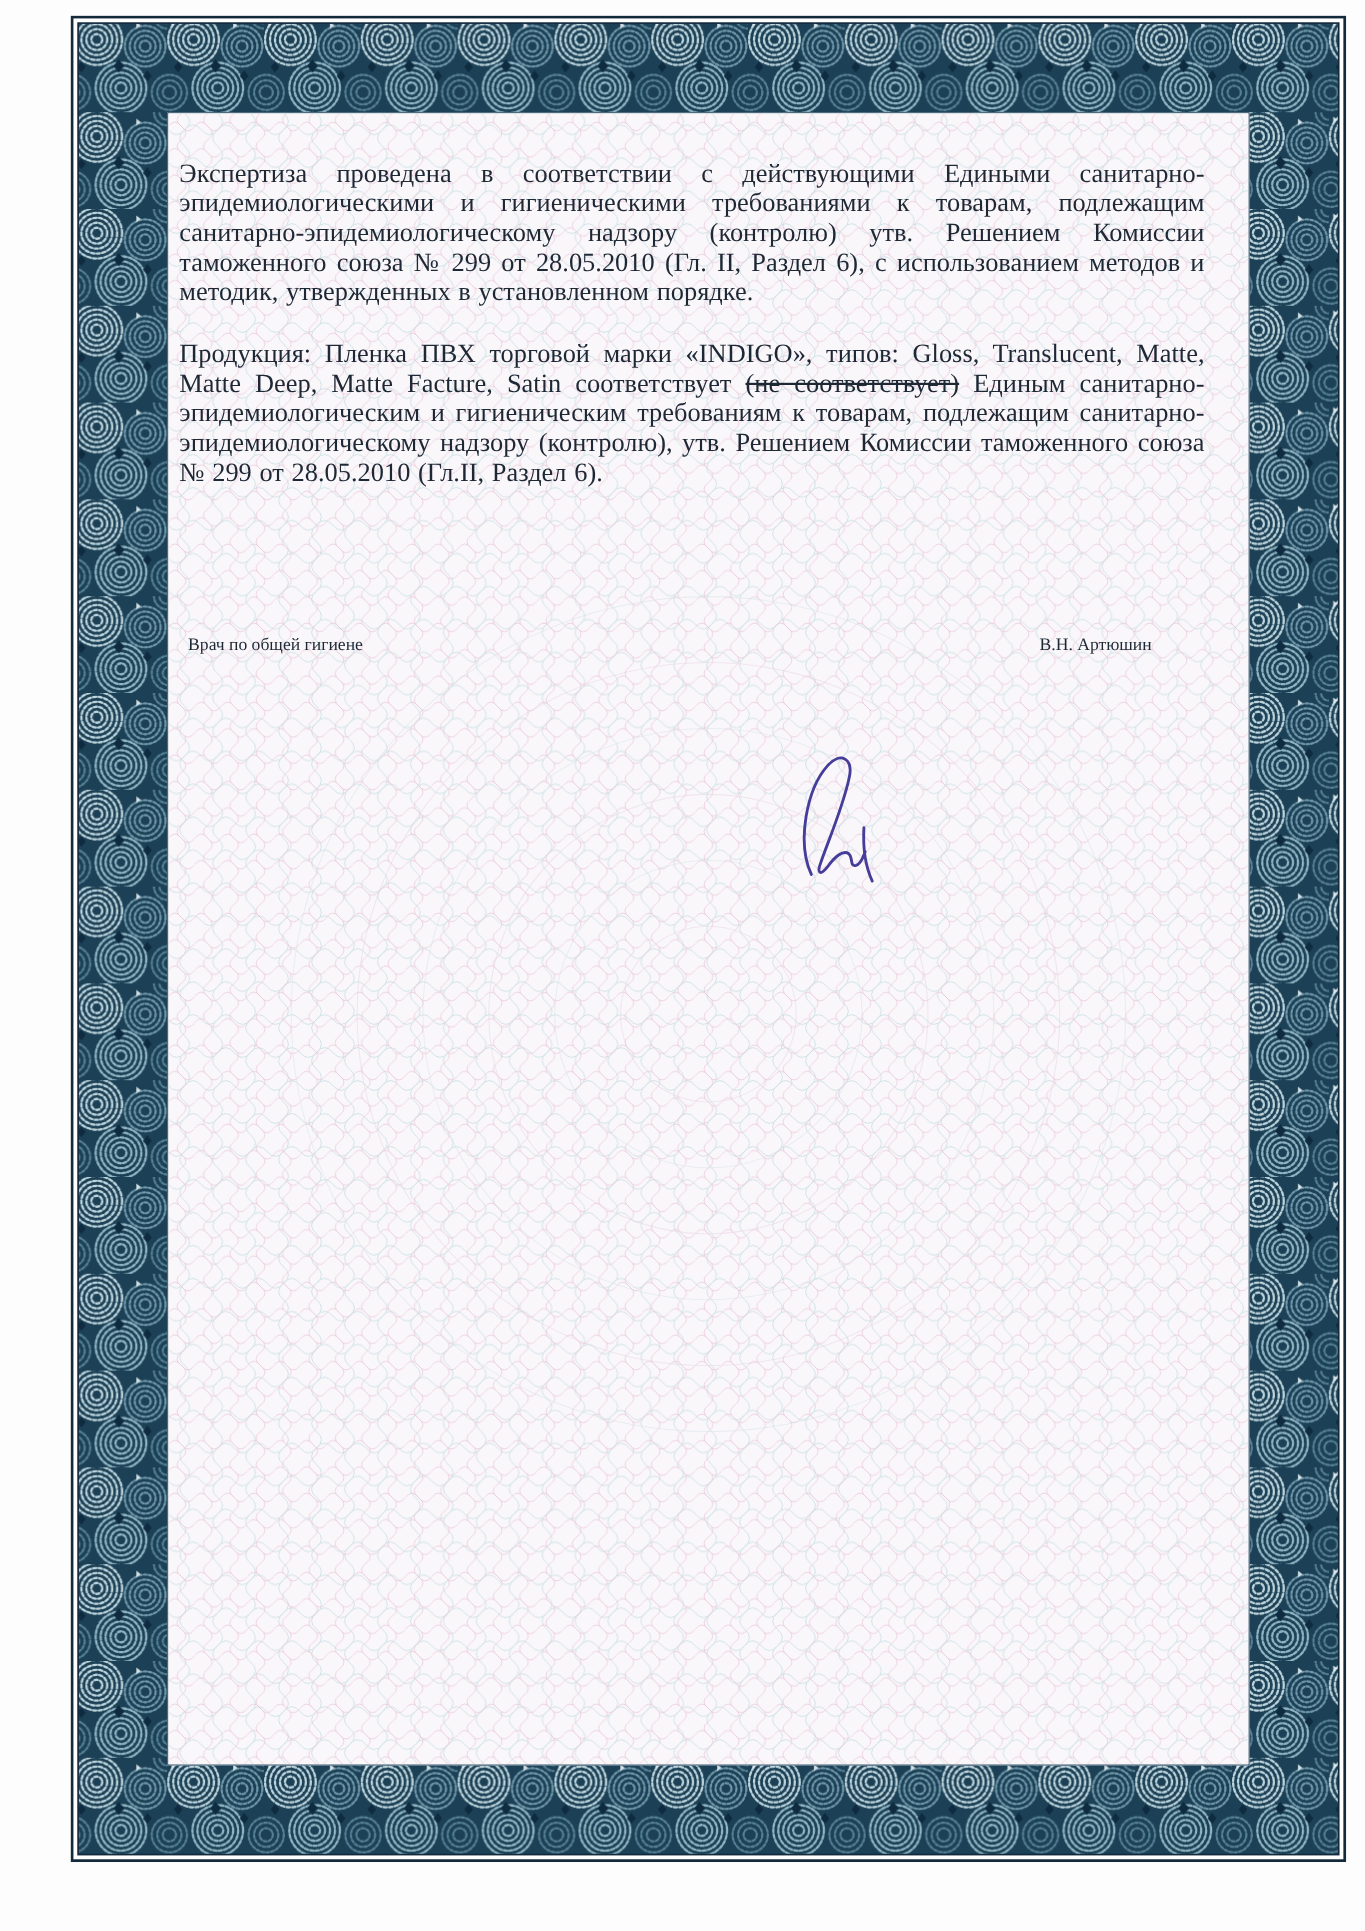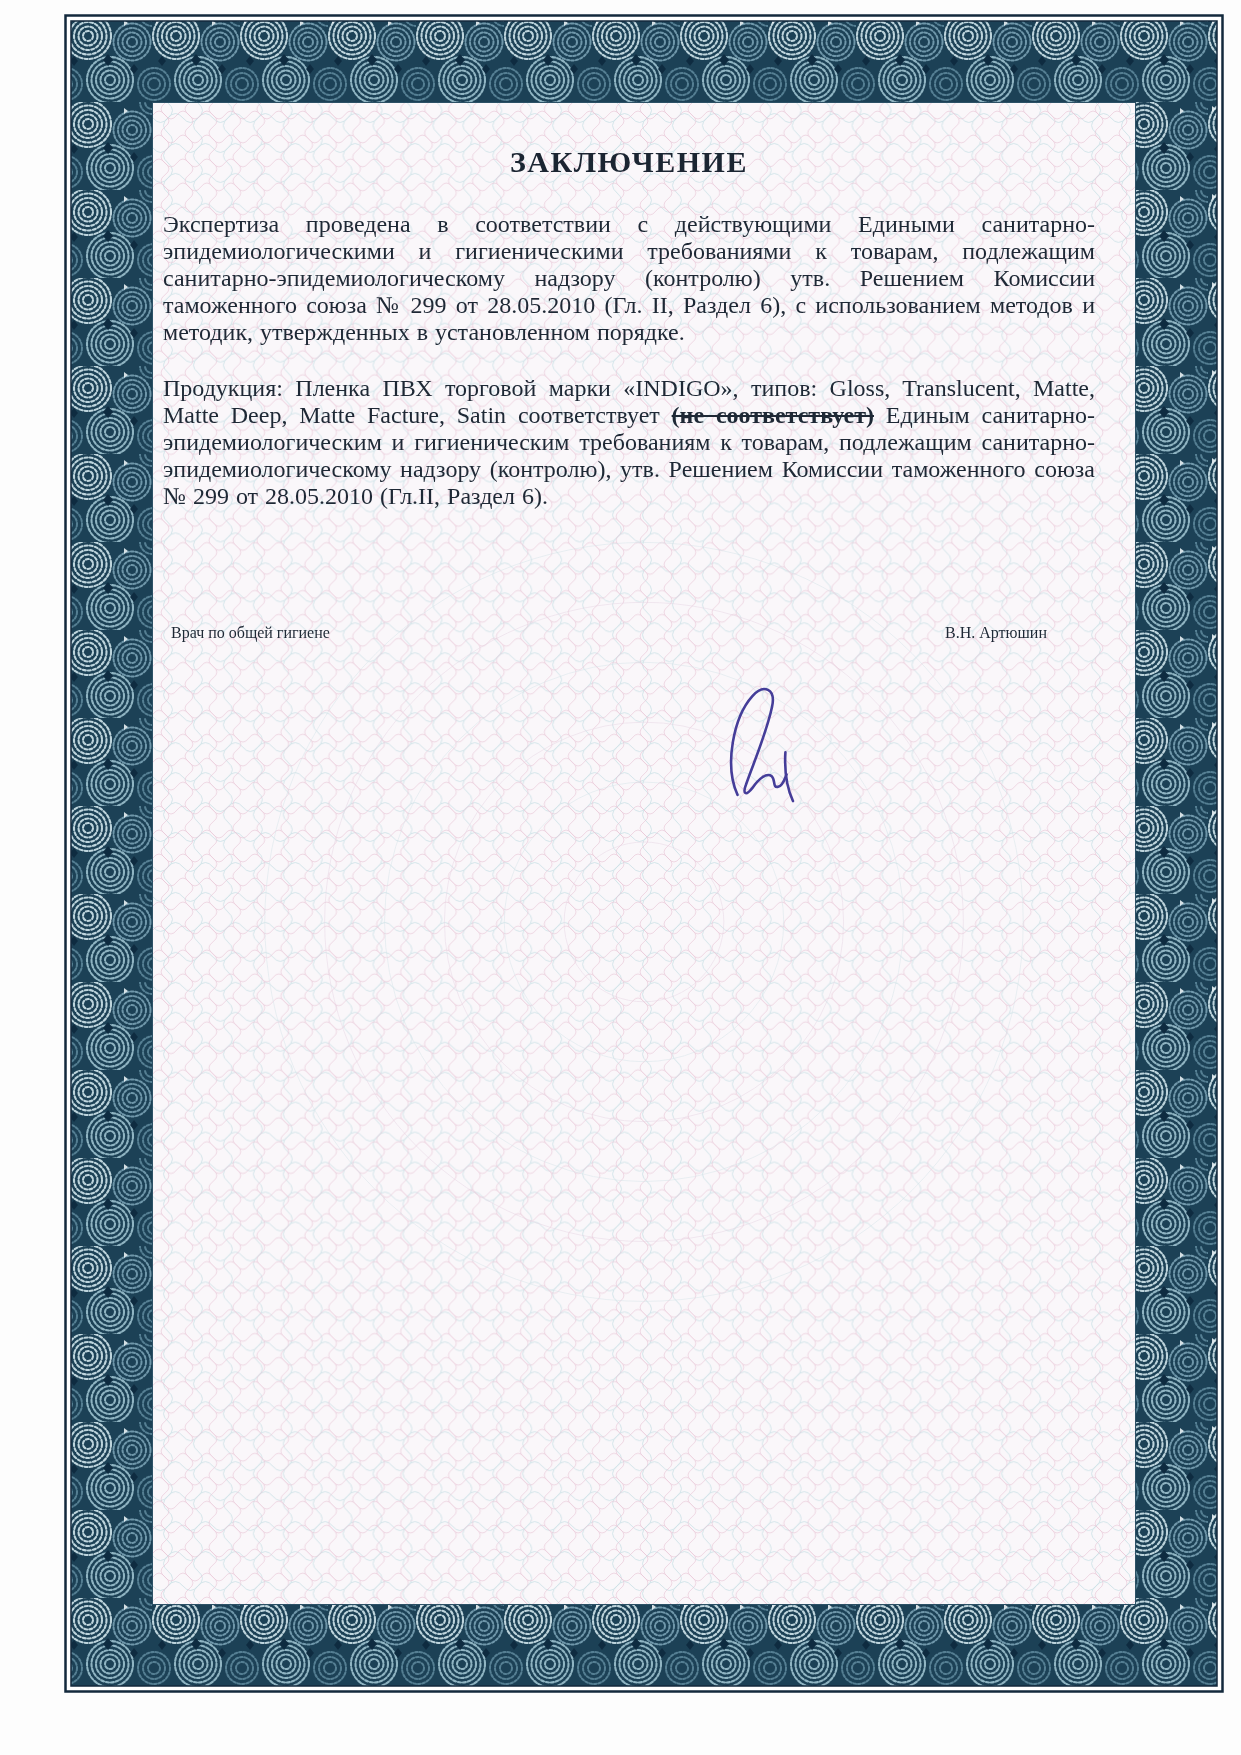--- a/index.html
+++ b/index.html
@@ -56,39 +56,39 @@
   }
   .para {
     font-size: 24px;
     line-height: 27px;
     text-align: justify;
     margin: 0 0 29px 0;
     word-spacing: 1px;
   }
   .b { font-weight: normal; }
   .struck {
-    font-weight: bold;
+    font-weight: normal;
     text-decoration: line-through;
     text-decoration-thickness: 2px;
   }
   .uline {
     font-weight: bold;
     text-decoration: underline;
     text-decoration-thickness: 2.2px;
     text-underline-offset: 4.5px;
   }
   .sig-row {
     margin-top: 114px;
     display: flex;
     justify-content: space-between;
     align-items: flex-end;
     font-size: 16px;
     padding-left: 8px;
   }
-  .sig-name { margin-right: 48px; }
+  .sig-name { margin-right: 48px; margin-top: 20px; }
   .sig-mark {
     position: absolute;
     left: 566px;
     top: 578px;
     width: 108px;
     height: 128px;
     transform: rotate(-3deg);
   }
 </style>
 </head>
@@ -169,21 +169,20 @@
         <circle cx="492" cy="820" r="80" stroke="#e4d2e1" stroke-width="1"></circle>
         <circle cx="492" cy="820" r="140" stroke="#d2e2e7" stroke-width="1"></circle>
         <circle cx="492" cy="820" r="200" stroke="#e4d2e1" stroke-width="1"></circle>
         <circle cx="492" cy="820" r="260" stroke="#d2e2e7" stroke-width="1"></circle>
         <circle cx="492" cy="820" r="320" stroke="#e4d2e1" stroke-width="1"></circle>
         <circle cx="492" cy="820" r="380" stroke="#d2e2e7" stroke-width="1"></circle>
       </g>
     </svg>
 
     <div class="content">
-      <h1 class="doc-title">ЗАКЛЮЧЕНИЕ</h1>
 
       <p class="para"><span>Экспертиза проведена в соответствии с действующими Едиными санитарно-эпидемиологическими и гигиеническими требованиями к товарам, подлежащим санитарно-эпидемиологическому надзору (контролю) утв. Решением Комиссии таможенного союза № 299 от 28.05.2010 (Гл. II, Раздел 6), с использованием методов и методик, утвержденных в установленном порядке.</span></p>
 
       <p class="para"><span class="b">Продукция:</span><span> Пленка ПВХ торговой марки «INDIGO», типов: Gloss, Translucent, Matte, Matte Deep, Matte Facture, Satin </span><span class="b">соответствует </span><span class="struck">(не соответствует)</span><span> Единым санитарно-эпидемиологическим и гигиеническим требованиям к товарам, подлежащим санитарно-эпидемиологическому надзору (контролю), утв. Решением Комиссии таможенного союза № 299 от 28.05.2010 (Гл.II, Раздел 6).</span></p>
 
 
       <div class="sig-row">
         <span>Врач по общей гигиене</span>
         <span class="sig-name">В.Н. Артюшин</span>
       </div>

